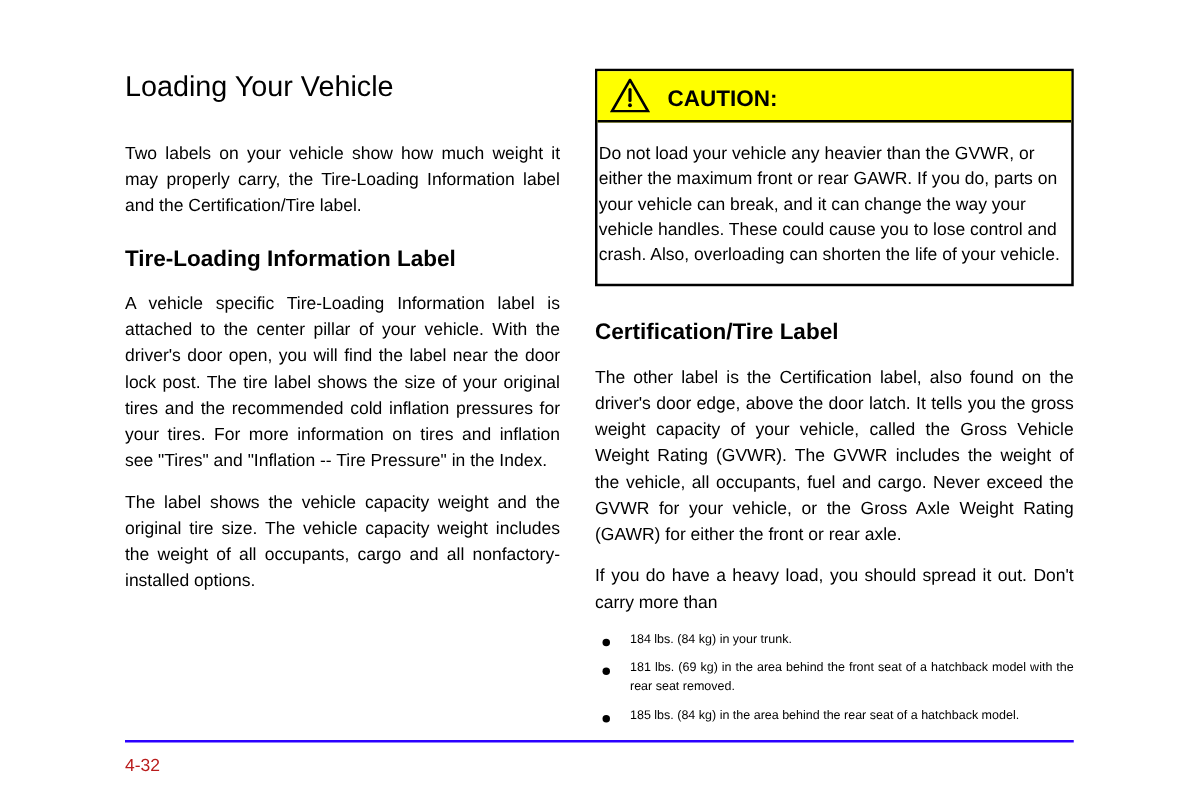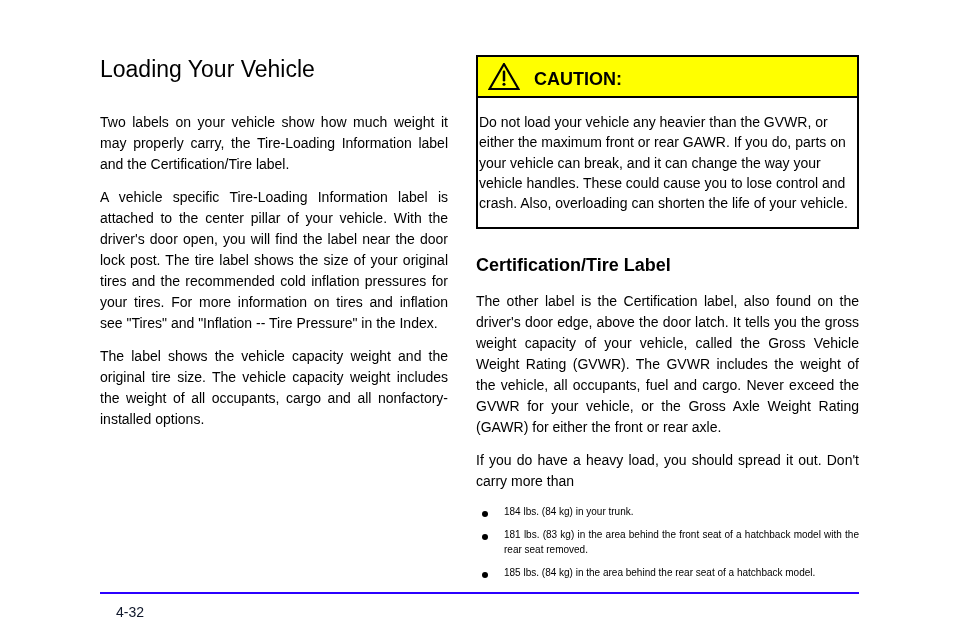--- a/index.html
+++ b/index.html
@@ -98,32 +98,33 @@
     position: absolute;
     left: 100px;
     right: 95px;
     bottom: 42px;
     height: 2px;
     background: #2b00ff;
   }
   .page-num {
     position: absolute;
     bottom: 16px;
-    left: 116px;
+    left: 100px;
     font-size: 14px;
-    color: #0f172a;
+    color: #b91c1c;
   }
 </style>
 </head>
 <body>
 
 <div class="page">
   <div class="col col-left">
     <h1 class="title">Loading Your Vehicle</h1>
     <p class="body">Two labels on your vehicle show how much weight it may properly carry, the Tire-Loading Information label and the Certification/Tire label.</p>
+    <h2 class="subhead">Tire-Loading Information Label</h2>
     <p class="body">A vehicle specific Tire-Loading Information label is attached to the center pillar of your vehicle. With the driver's door open, you will find the label near the door lock post. The tire label shows the size of your original tires and the recommended cold inflation pressures for your tires. For more information on tires and inflation see "Tires" and "Inflation -- Tire Pressure" in the Index.</p>
     <p class="body">The label shows the vehicle capacity weight and the original tire size. The vehicle capacity weight includes the weight of all occupants, cargo and all nonfactory-installed options.</p>
   </div>
 
   <div class="col col-right">
     <div class="caution-box">
       <div class="caution-header">
         <span class="tri">
           <svg viewBox="0 0 32 28" width="32" height="27">
             <polygon points="16,1 31,27 1,27" fill="none" stroke="#000" stroke-width="2.2"></polygon>
@@ -134,21 +135,21 @@
         <span class="caution-title">CAUTION:</span>
       </div>
       <div class="caution-body">Do not load your vehicle any heavier than the GVWR, or either the maximum front or rear GAWR. If you do, parts on your vehicle can break, and it can change the way your vehicle handles. These could cause you to lose control and crash. Also, overloading can shorten the life of your vehicle.</div>
     </div>
 
     <h2 class="subhead">Certification/Tire Label</h2>
     <p class="body">The other label is the Certification label, also found on the driver's door edge, above the door latch. It tells you the gross weight capacity of your vehicle, called the Gross Vehicle Weight Rating (GVWR). The GVWR includes the weight of the vehicle, all occupants, fuel and cargo. Never exceed the GVWR for your vehicle, or the Gross Axle Weight Rating (GAWR) for either the front or rear axle.</p>
     <p class="body">If you do have a heavy load, you should spread it out. Don't carry more than</p>
     <ul class="list">
       <li>184 lbs. (84 kg) in your trunk.</li>
-      <li>181 lbs. (83 kg) in the area behind the front seat of a hatchback model with the rear seat removed.</li>
+      <li>181 lbs. (69 kg) in the area behind the front seat of a hatchback model with the rear seat removed.</li>
       <li>185 lbs. (84 kg) in the area behind the rear seat of a hatchback model.</li>
 
     </ul>
   </div>
 </div>
 
 <div class="footer-rule"></div>
 <div class="page-num">4-32</div>
 
 </body></html>

